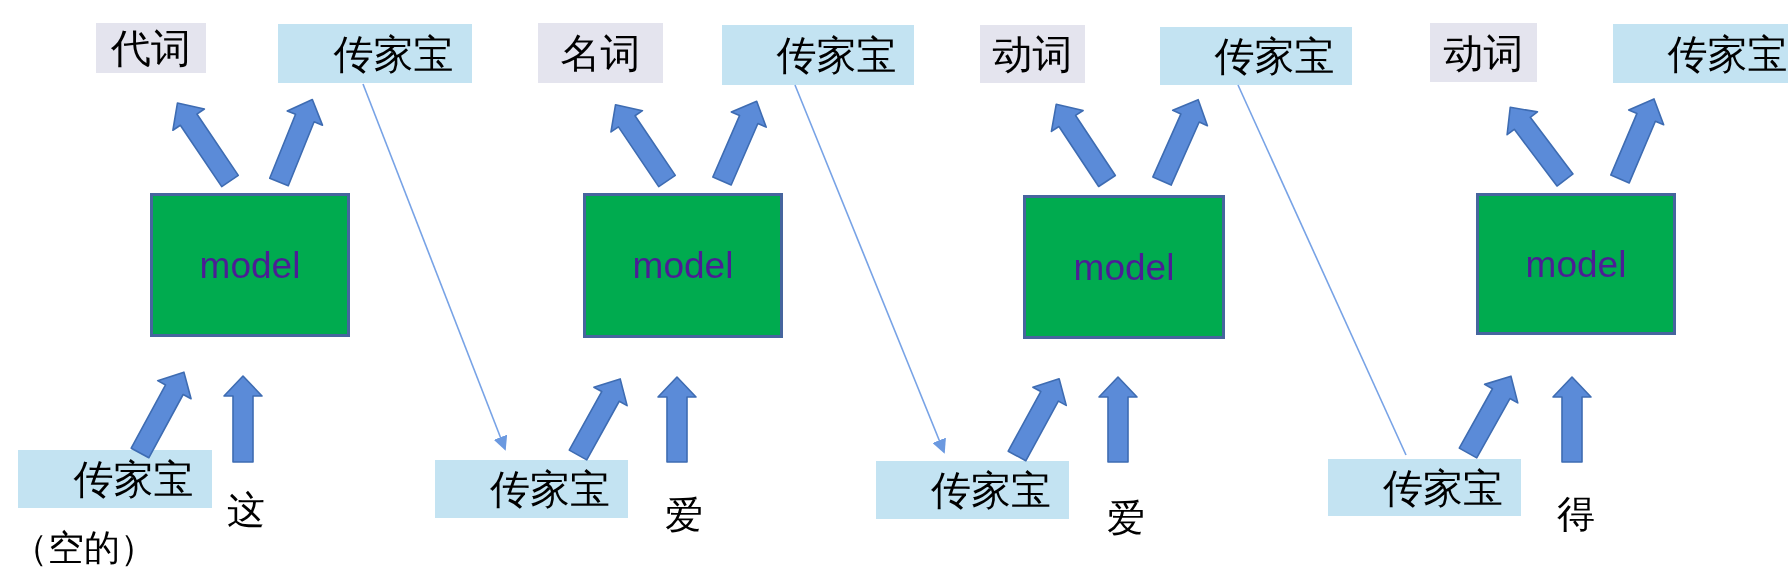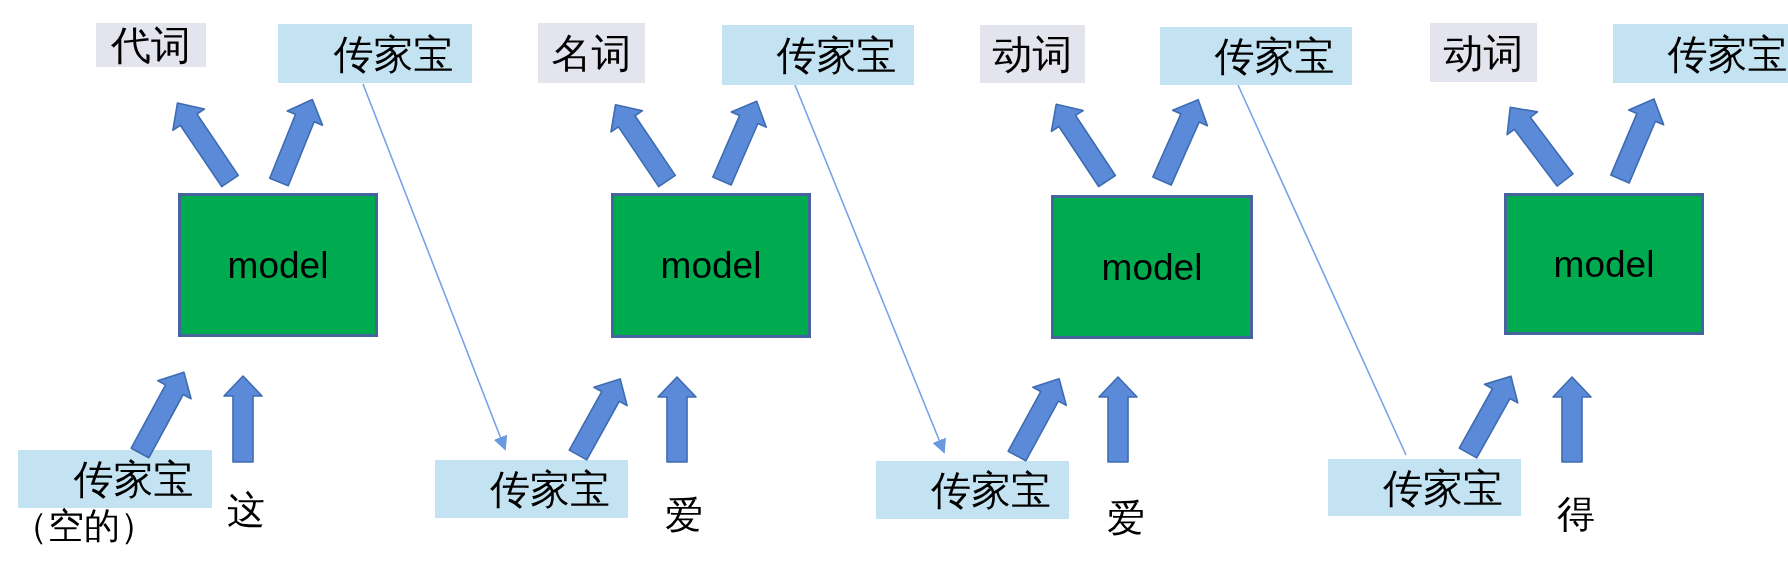--- a/index.html
+++ b/index.html
@@ -10,44 +10,44 @@
   .abs{position:absolute;}
   .tag{
     display:flex;align-items:center;justify-content:center;
     font-size:40px;line-height:1;color:#000;white-space:nowrap;
   }
   .tagA{background:#e4e4ee;}
   .tagB{background:#c3e3f2;padding-left:37px;}
   .model{
     background:#00ab4f;border:3px solid #46659e;box-sizing:border-box;
     display:flex;align-items:center;justify-content:center;
-    color:#000000;font-size:37px;line-height:1;margin-left:28px;
+    color:#4c1d95;font-size:37px;line-height:1;
   }
   .tok{font-size:38px;line-height:1;color:#000;text-align:center;}
   .note{font-size:36px;line-height:1;color:#000;white-space:nowrap;}
   svg.layer{position:absolute;left:0;top:0;pointer-events:none;}
   .barrow{fill:#5b8bd8;stroke:#3e6cb2;stroke-width:1.6;stroke-linejoin:round;}
   .carry{stroke:#78a3e6;stroke-width:1.6;fill:none;}
 </style>
 </head>
 <body>
 
 <div>
-  <div class="abs tag tagA" style="left:96px;top:23px;width:110px;height:44px;">代词</div>
+  <div class="abs tag tagA" style="left:96px;top:23px;width:110px;height:50px;">代词</div>
   <div class="abs tag tagB" style="left:278px;top:24px;width:157px;height:59px;">传家宝</div>
   <div class="abs model" style="left:150px;top:193px;width:200px;height:144px;">
     <span>model</span>
   </div>
   <div class="abs tag tagB" style="left:18px;top:450px;width:157px;height:58px;">传家宝</div>
-  <div class="abs note" style="left:12px;top:508px;">（空的）</div>
+  <div class="abs note" style="left:12px;top:530px;">（空的）</div>
   <div class="abs tok" style="left:226px;top:491px;width:40px;">这</div>
 </div>
 
 <div>
-  <div class="abs tag tagA" style="left:538px;top:23px;width:107px;height:60px;">名词</div>
+  <div class="abs tag tagA" style="left:538px;top:23px;width:125px;height:60px;">名词</div>
   <div class="abs tag tagB" style="left:722px;top:25px;width:155px;height:60px;">传家宝</div>
   <div class="abs model" style="left:583px;top:193px;width:200px;height:145px;">
     <span>model</span>
   </div>
   <div class="abs tag tagB" style="left:435px;top:460px;width:156px;height:58px;">传家宝</div>
   <div class="abs tok" style="left:664px;top:496px;width:40px;">爱</div>
 </div>
 
 <div>
   <div class="abs tag tagA" style="left:980px;top:25px;width:105px;height:58px;">动词</div>

